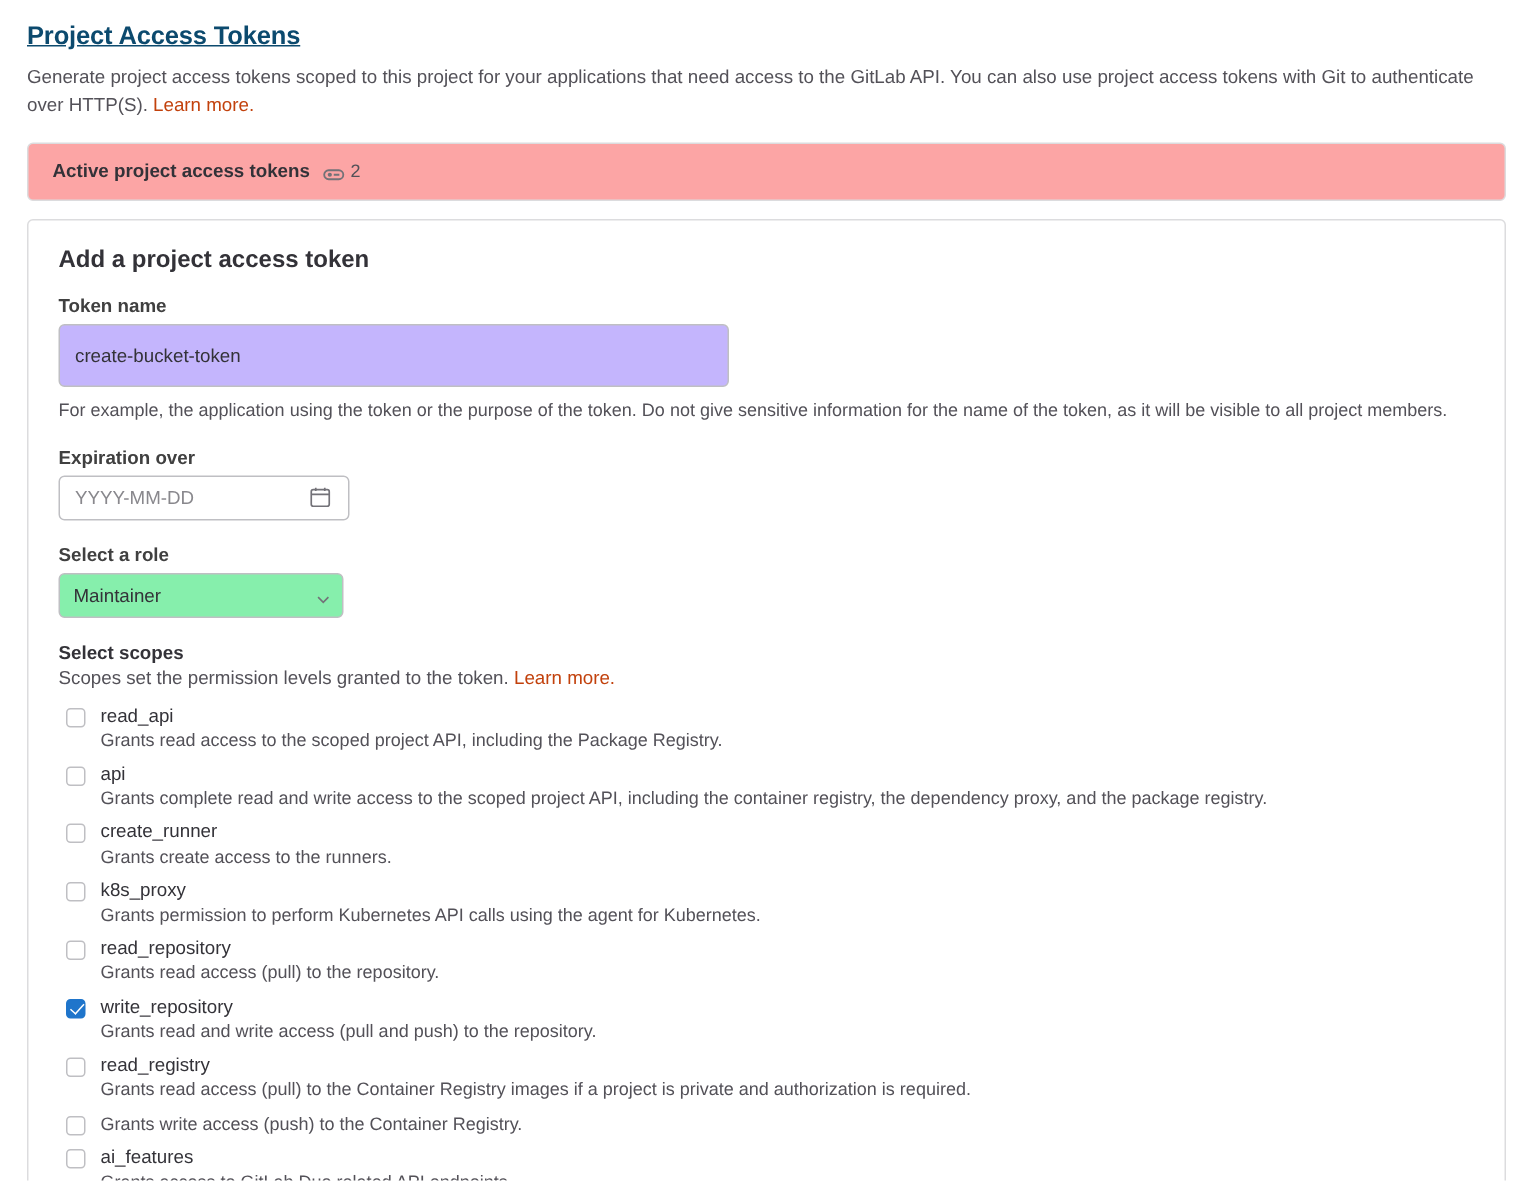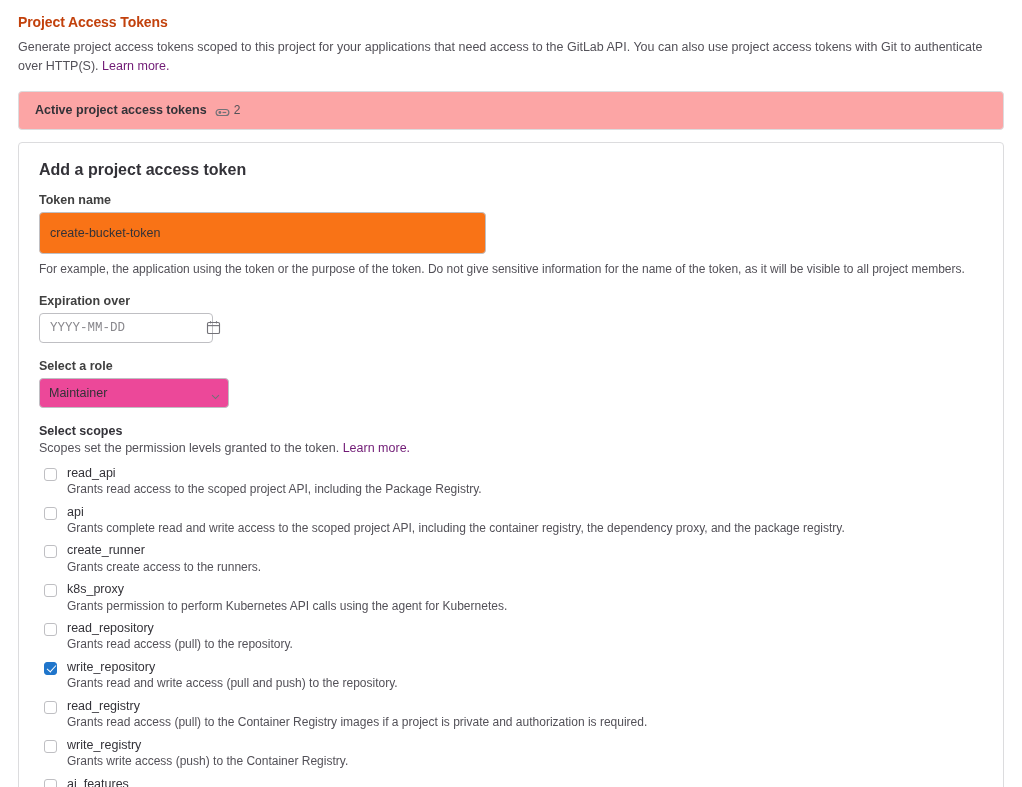--- a/index.html
+++ b/index.html
@@ -12,35 +12,36 @@
   }
   body {
     width: 1022px;
     height: 787px;
     overflow: hidden;
   }
   .page {
     padding: 10px 18px 0 18px;
   }
   .page-title {
-    font-size: 14px;
-    font-weight: bold;
-    color: #c2410c;
+    font-size: 17px;
+    font-weight: bold;
+    color: #0c4a6e;
     margin: 4px 0 8px 0;
     letter-spacing: -0.1px;
+    text-decoration: underline;
   }
   .page-desc {
     font-size: 12.5px;
     line-height: 1.55;
     color: #535158;
     max-width: 965px;
     margin: 0 0 14px 0;
   }
   a.link {
-    color: #701a75;
+    color: #c2410c;
     text-decoration: none;
   }
 
   .card {
     border: 1px solid #dcdcde;
     border-radius: 4px;
     background: #fca5a5;
   }
   .card-header {
     padding: 11px 16px;
@@ -90,44 +91,44 @@
   }
   .text-input {
     width: 447px;
     height: 30px;
     border: 1px solid #bfbfc3;
     border-radius: 4px;
     padding: 20px 10px;
     font-size: 12.5px;
     color: #333238;
     font-family: "Liberation Sans", sans-serif;
-    background: #f97316;
+    background: #c4b5fd;
     outline: none;
   }
   .text-input::placeholder { color: #89888d; }
   .help-text {
     font-size: 12px;
     color: #535158;
     margin: 6px 0 0 0;
     line-height: 1.5;
   }
   .spacer-18 { height: 16px; }
 
   .date-wrap {
     position: relative;
     width: 190px;
   }
   .date-input {
-    width: 174px;
+    width: 194px;
     height: 30px;
     border: 1px solid #bfbfc3;
     border-radius: 4px;
     padding: 4px 28px 4px 10px;
     font-size: 12.5px;
-    font-family: Liberation Mono, monospace;
+    font-family: Liberation Sans, sans-serif;
     color: #333238;
     background: #fff;
     outline: none;
   }
   .date-input::placeholder { color: #89888d; }
   .cal-icon {
     position: absolute;
     right: 8px;
     top: 7px;
     width: 15px;
@@ -142,21 +143,21 @@
   }
   select.role-select {
     width: 190px;
     height: 30px;
     border: 1px solid #bfbfc3;
     border-radius: 4px;
     padding: 4px 26px 4px 9px;
     font-size: 12.5px;
     font-family: "Liberation Sans", sans-serif;
     color: #333238;
-    background: #ec4899;
+    background: #86efac;
     -webkit-appearance: none;
     appearance: none;
     outline: none;
   }
   .chev-icon {
     position: absolute;
     right: 8px;
     top: 10px;
     width: 11px;
     height: 11px;
@@ -346,21 +347,20 @@
         <span class="cb"></span>
         <span class="scope-text">
           <span class="scope-name">read_registry</span>
           <span class="scope-desc">Grants read access (pull) to the Container Registry images if a project is private and authorization is required.</span>
         </span>
       </div>
 
       <div class="scope-row">
         <span class="cb"></span>
         <span class="scope-text">
-          <span class="scope-name">write_registry</span>
           <span class="scope-desc">Grants write access (push) to the Container Registry.</span>
         </span>
       </div>
 
       <div class="scope-row">
         <span class="cb"></span>
         <span class="scope-text">
           <span class="scope-name">ai_features</span>
           <span class="scope-desc">Grants access to GitLab Duo related API endpoints.</span>
         </span>

